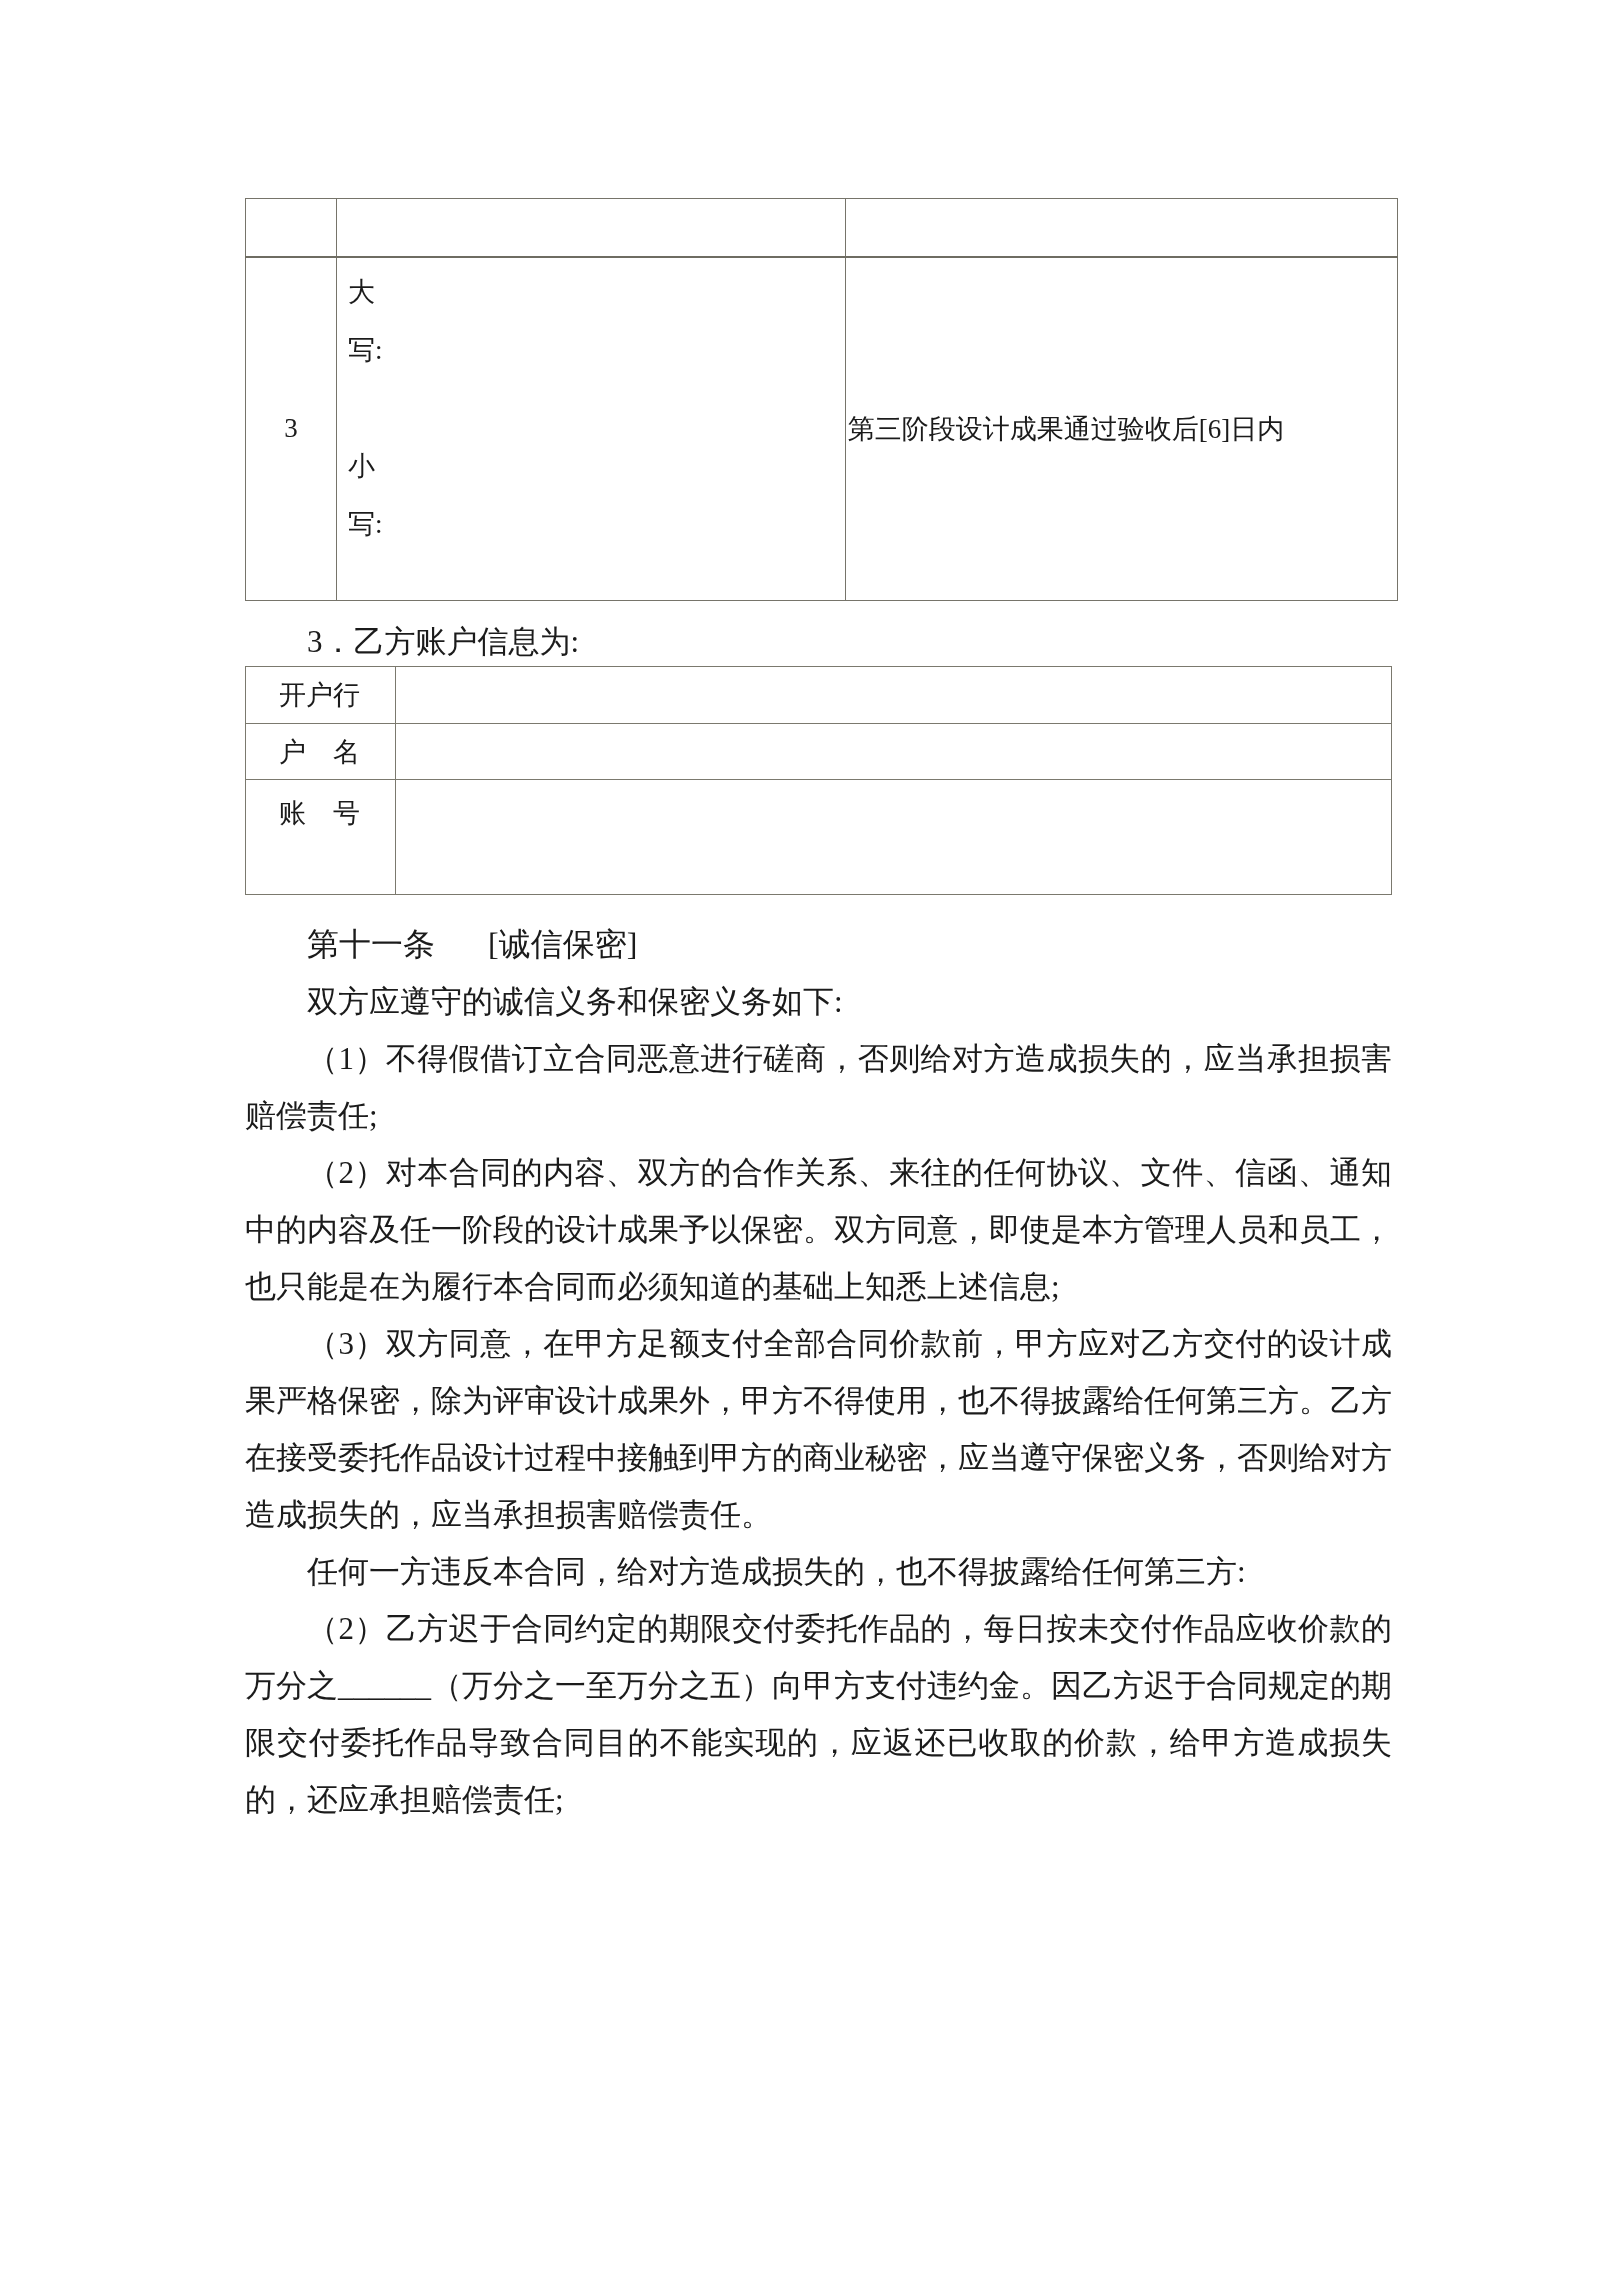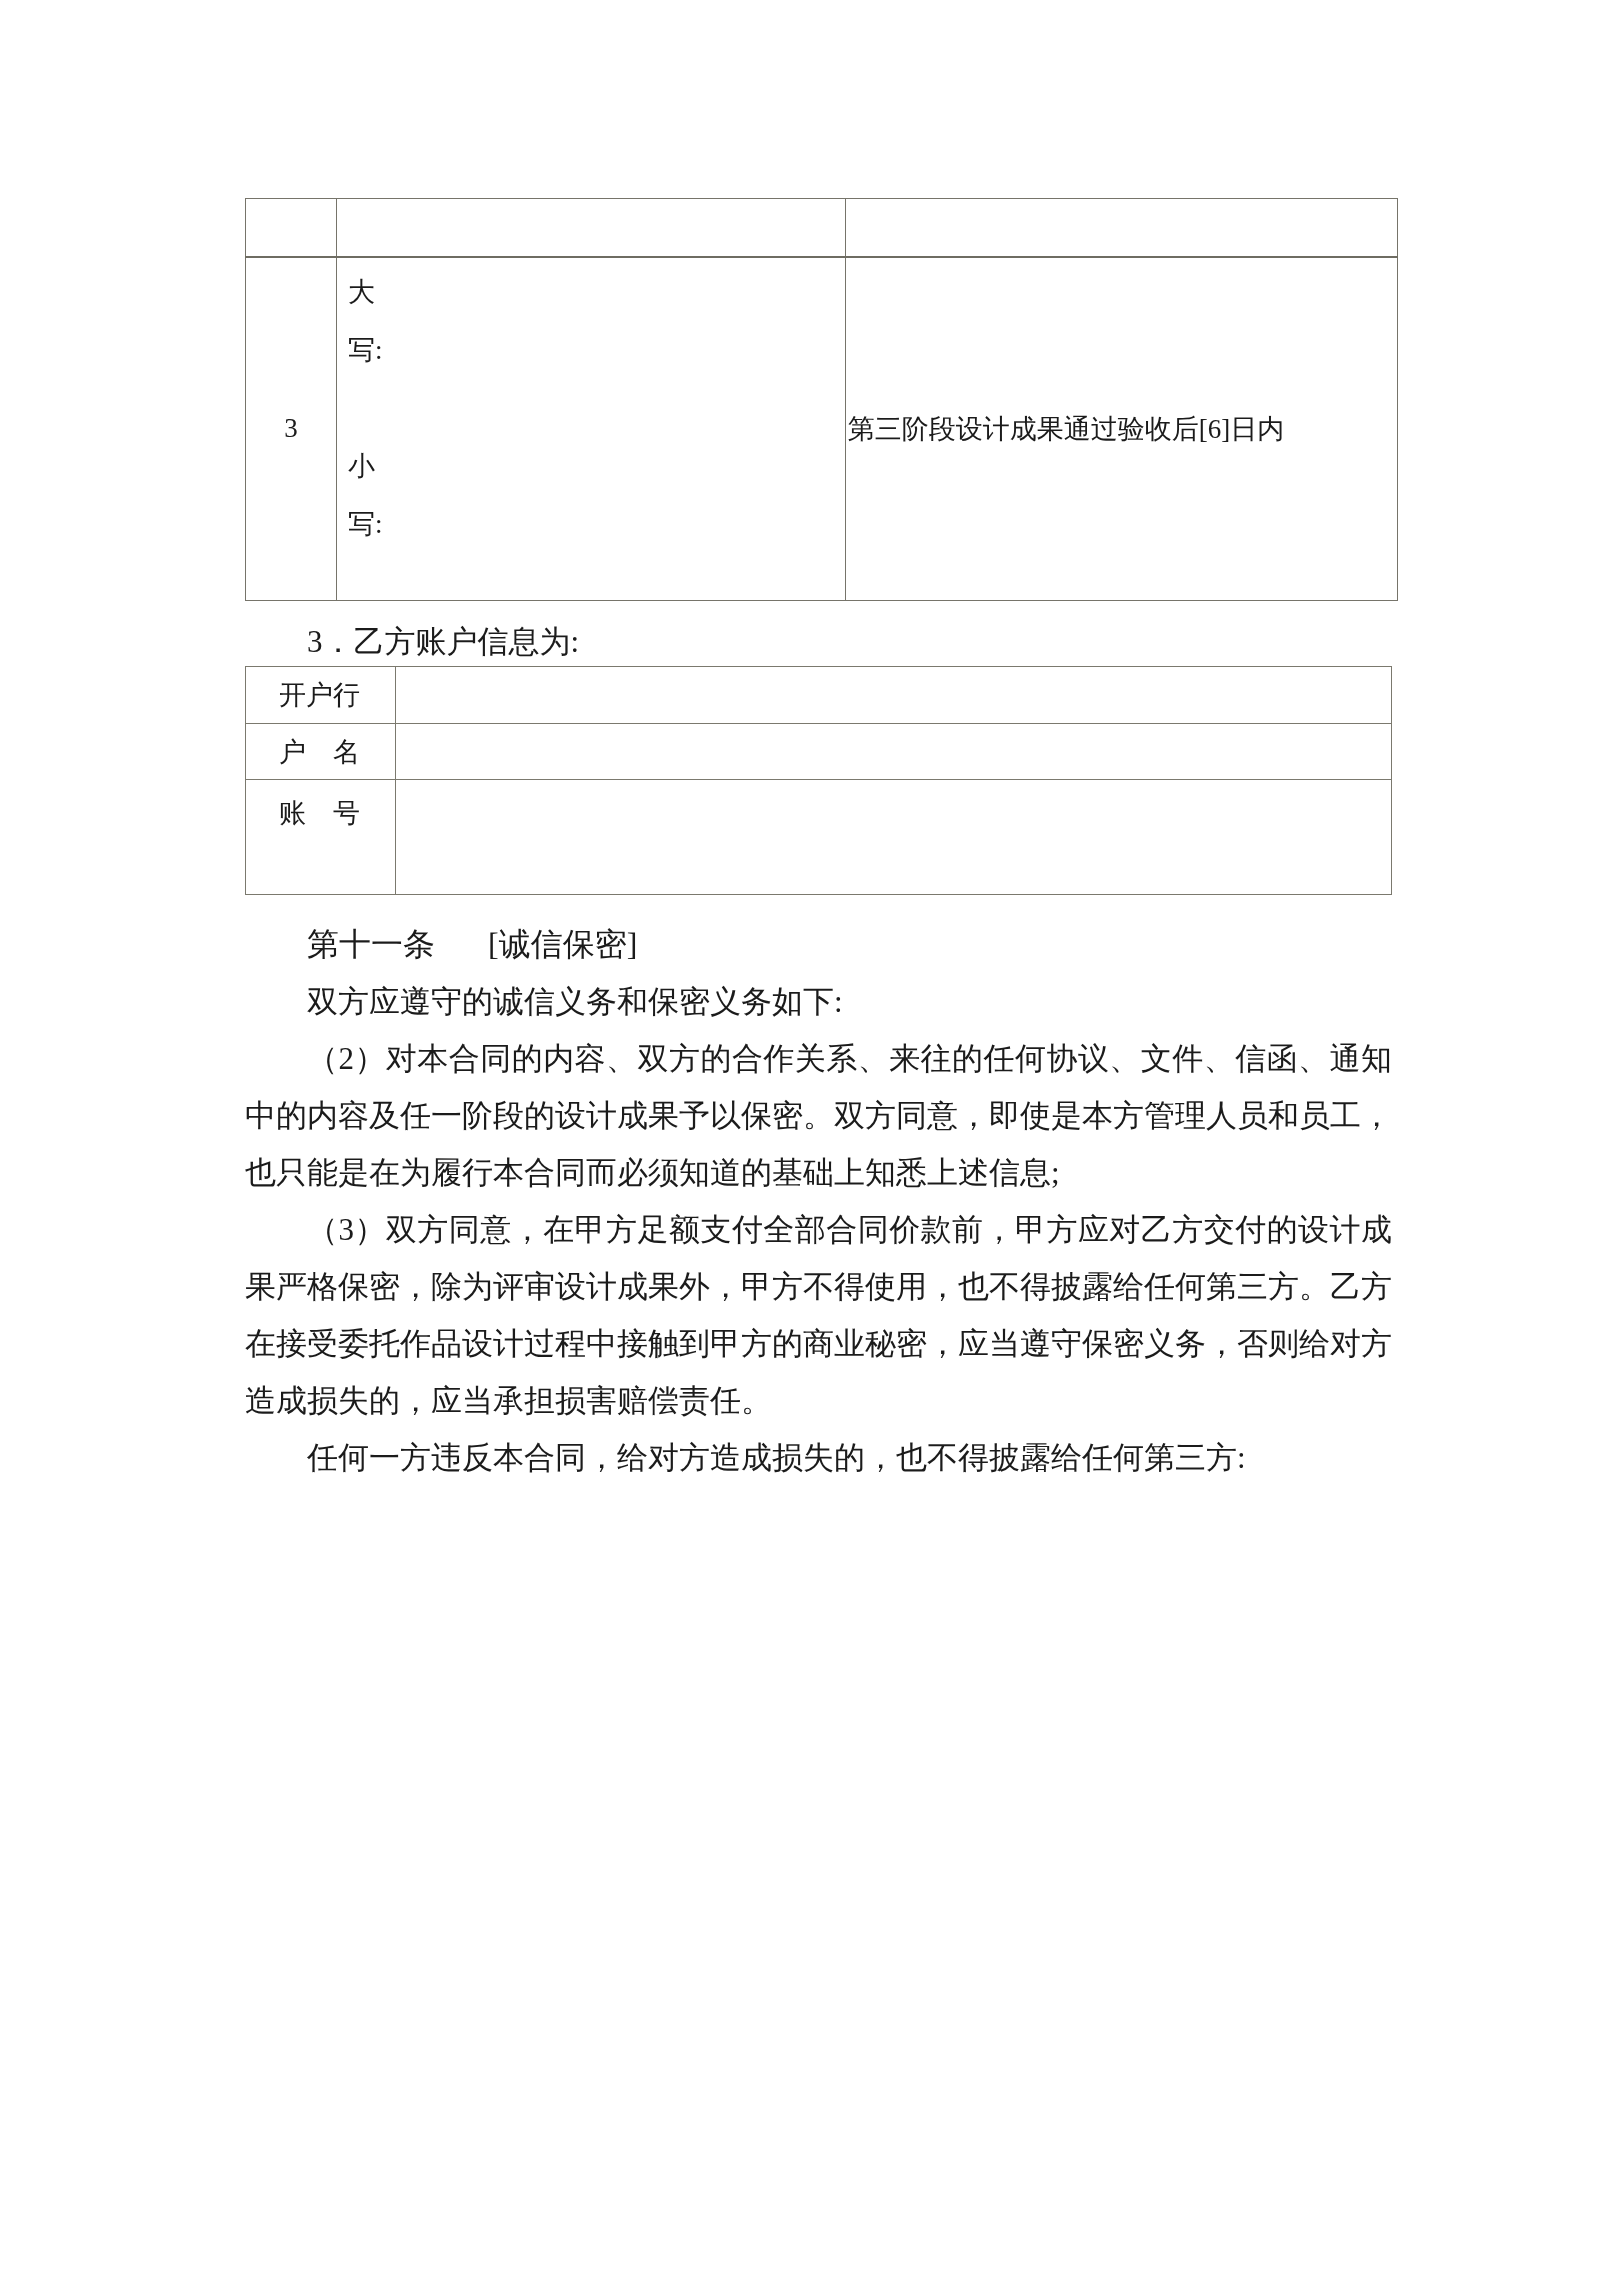--- a/index.html
+++ b/index.html
@@ -160,19 +160,21 @@
     <tr class="t2r3">
       <td class="lbl">账　号</td>
       <td class="val"></td>
     </tr>
   </tbody>
     </table>
 
   <div class="textblock">
     <p class="heading"><span>第十一条</span><span class="hgap">[诚信保密]</span></p>
     <p>双方应遵守的诚信义务和保密义务如下:</p>
+    <p>（1）不得假借订立合同恶意进行磋商，否则给对方造成损失的，应当承担损害赔偿责任;</p>
     <p>（2）对本合同的内容、双方的合作关系、来往的任何协议、文件、信函、通知中的内容及任一阶段的设计成果予以保密。双方同意，即使是本方管理人员和员工，也只能是在为履行本合同而必须知道的基础上知悉上述信息;</p>
     <p>（3）双方同意，在甲方足额支付全部合同价款前，甲方应对乙方交付的设计成果严格保密，除为评审设计成果外，甲方不得使用，也不得披露给任何第三方。乙方在接受委托作品设计过程中接触到甲方的商业秘密，应当遵守保密义务，否则给对方造成损失的，应当承担损害赔偿责任。</p>
     <p>任何一方违反本合同，给对方造成损失的，也不得披露给任何第三方:</p>
+    <p>（2）乙方迟于合同约定的期限交付委托作品的，每日按未交付作品应收价款的万分之______（万分之一至万分之五）向甲方支付违约金。因乙方迟于合同规定的期限交付委托作品导致合同目的不能实现的，应返还已收取的价款，给甲方造成损失的，还应承担赔偿责任;</p>
   </div>
 
 </div>
 
 
 </body></html>

